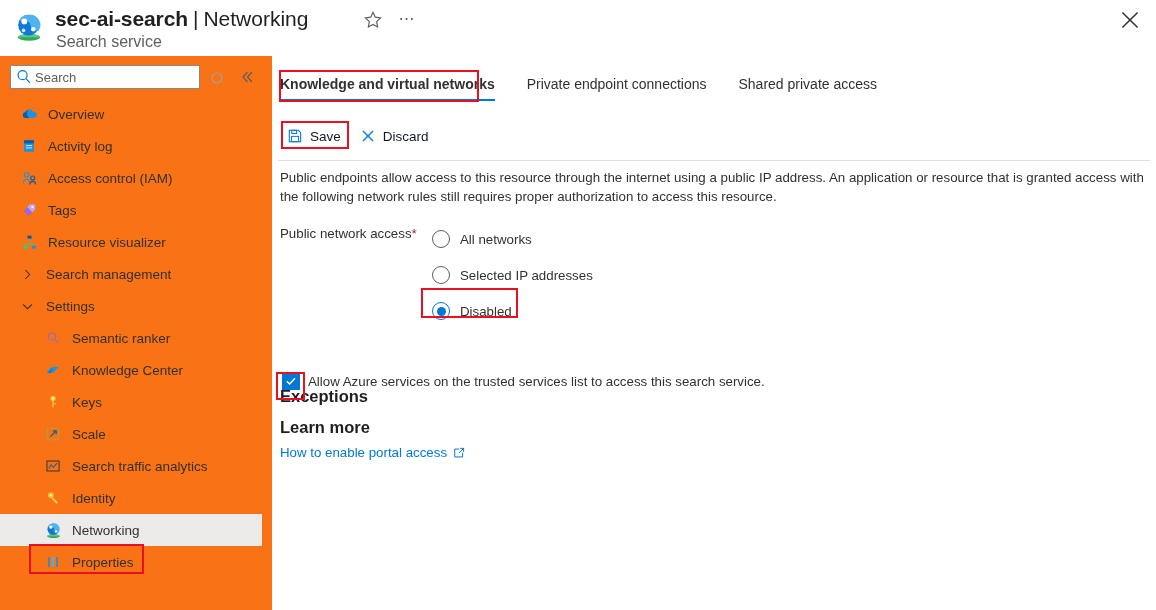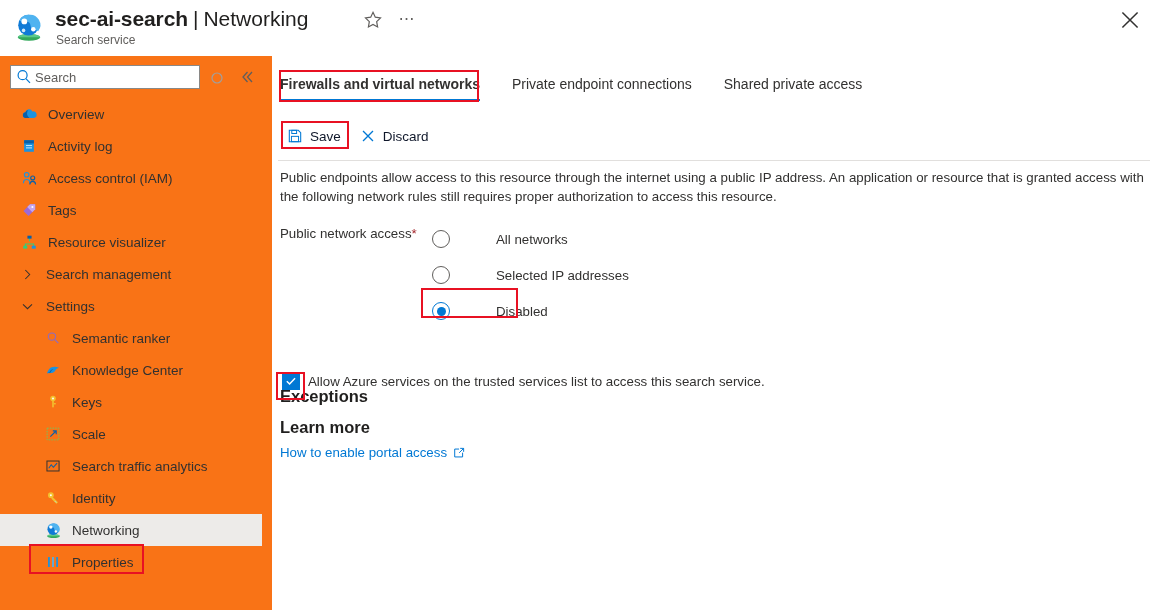--- a/index.html
+++ b/index.html
@@ -16,21 +16,21 @@
   
   .titlebar { position:absolute; left:0; top:0; width:1156px; height:56px; }
   .res-icon { position:absolute; left:14px; top:12px; width:30px; height:30px; }
   .title-line { position:absolute; left:55px; top:4px; height:30px; display:flex; align-items:center; }
   .title-main { font-size:21px; font-weight:bold; color:#201f1e; letter-spacing:-0.1px; }
   .title-sep { font-size:21px; color:#201f1e; font-weight:400; margin:0 5px; }
   .title-sub-page { font-size:21px; color:#201f1e; font-weight:400; }
   .fav-star { position:absolute; left:362px; top:9px; width:22px; height:22px; cursor:pointer; }
   .more-dots { position:absolute; left:396px; top:9px; width:22px; height:22px; cursor:pointer;
                font-size:16px; color:#605e5c; line-height:20px; text-align:center; letter-spacing:1px;}
-  .subtitle { position:absolute; left:56px; top:33px; font-size:12px; color:#605e5c; }
+  .subtitle { position:absolute; left:56px; top:33px; font-size:16px; color:#605e5c; }
   .close-x { position:absolute; left:1117px; top:7px; width:26px; height:26px; cursor:pointer; }
 
   
   .sidebar { position:absolute; left:0; top:56px; width:272px; height:554px; background:#f97316; }
   .search-wrap { position:absolute; left:10px; top:9px; width:190px; height:24px;
                  border:1px solid #8a8886; background:#fff; display:flex; align-items:center; }
   .search-ico { width:20px; height:20px; margin-left:3px; flex:0 0 auto; }
   .search-ph { font-size:13px; color:#605e5c; padding-left:1px; }
   .icon-btn { position:absolute; width:22px; height:22px; cursor:pointer; }
   .icon-btn.refresh { left:206px; top:11px; }
@@ -59,21 +59,21 @@
   .tbtn .ico { width:18px; height:18px; margin-right:6px; display:flex; align-items:center; justify-content:center; }
   .tbtn .lbl { font-size:13.5px; color:#0f172a; }
   .tb-sep { position:absolute; left:6px; top:104px; width:872px; height:1px; background:#e1dfdd; }
 
   .desc { position:absolute; left:8px; top:112px; width:872px; font-size:13.3px; line-height:19px; color:#323130; }
 
   .field-row { position:absolute; left:8px; top:165px; width:600px; }
   .field-label { position:absolute; left:0; top:5px; font-size:13.3px; color:#323130; white-space:nowrap; }
   .field-label .req { color:#a4262c; }
   .radios { position:absolute; left:152px; top:0; }
-  .radio-row { height:36px; display:flex; align-items:center; cursor:pointer; position:relative;gap:36px; }
+  .radio-row { height:36px; display:flex; align-items:center; cursor:pointer; position:relative; }
   .rdo { width:18px; height:18px; border-radius:50%; border:1px solid #605e5c; background:#fff;
          flex:0 0 auto; margin-right:10px; display:flex; align-items:center; justify-content:center; }
   .rdo.on { border:1px solid #0078d4; }
   .rdo.on::after { content:""; width:9px; height:9px; border-radius:50%; background:#0078d4; }
   .radio-row .lbl { font-size:13.3px; color:#323130; }
 
   .sec-head { position:absolute; font-size:16.5px; font-weight:bold; color:#201f1e; }
   .exceptions-head { left:8px; top:283px;margin-top:48px; }
   .learn-head { left:8px; top:362px; }
 
@@ -311,21 +311,21 @@
         <span class="lbl">Properties</span>
       </div>
 
     </div>
   </div>
 
   <div class="content">
 
     <div class="tabs">
       <div class="tab active">
-        <span>Firewalls and virtual networks</span>
+        <span>Knowledge and virtual networks</span>
         <span class="underline"></span>
       </div>
       <div class="tab">
         <span>Private endpoint connections</span>
       </div>
       <div class="tab">
         <span>Shared private access</span>
       </div>
     </div>
 

